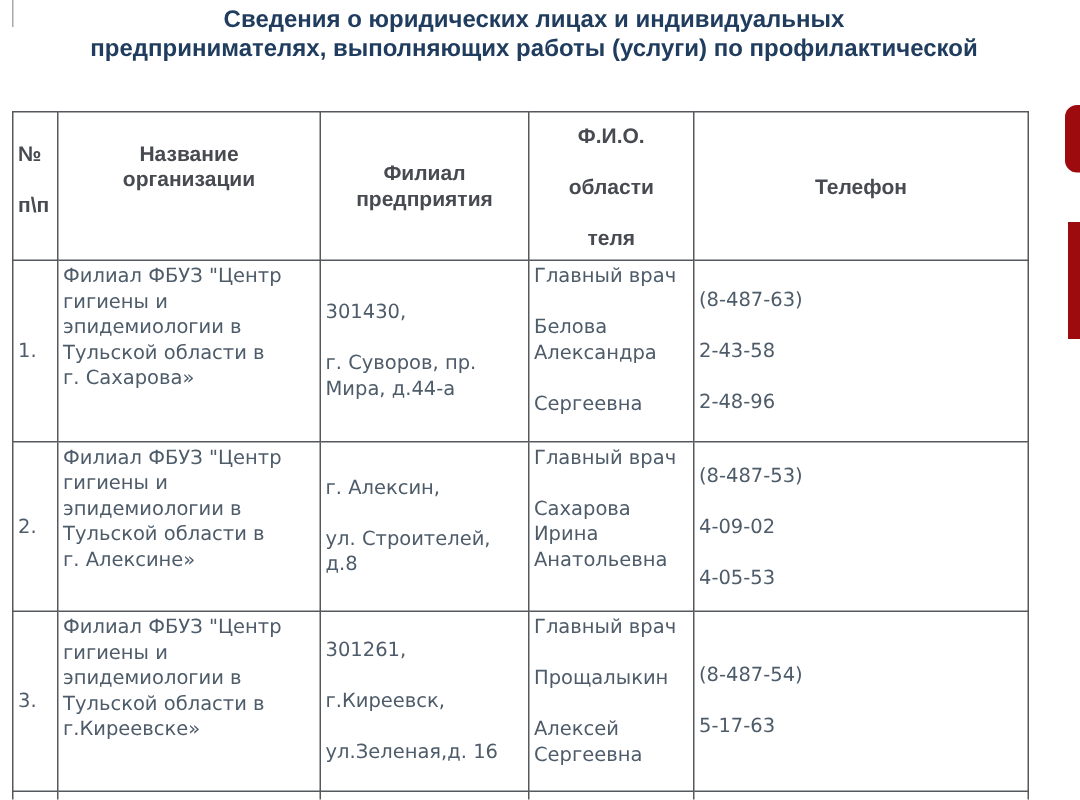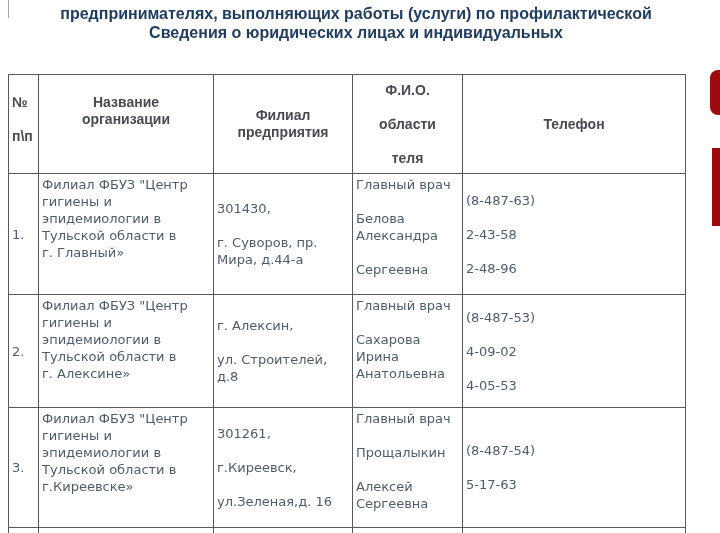--- a/index.html
+++ b/index.html
@@ -90,22 +90,22 @@
     width: 8px; height: 78px;
     background: #9e0b0f;
   }
 </style>
 </head>
 <body>
 
 <div class="frag-line"></div>
 
 <div class="title-block" style="color: rgb(32, 60, 94);">
+  <div>Сведения о юридических лицах и индивидуальных</div>
   <div>предпринимателях, выполняющих работы (услуги) по профилактической</div>
-  <div>Сведения о юридических лицах и индивидуальных</div>
 </div>
 
 <table class="dir">
   <colgroup>
     <col class="col-num">
     <col class="col-name">
     <col class="col-addr">
     <col class="col-fio">
     <col class="col-phone">
   </colgroup>
@@ -155,21 +155,21 @@
           <div class="para">
             <div class="line">1.</div>
           </div>
         </td>
         <td class="c1">
           <div class="para">
             <div class="line">Филиал ФБУЗ "Центр</div>
             <div class="line">гигиены и</div>
             <div class="line">эпидемиологии в</div>
             <div class="line">Тульской области в</div>
-            <div class="line">г. Главный»</div>
+            <div class="line">г. Сахарова»</div>
           </div>
         </td>
         <td class="c2">
           <div class="para">
             <div class="line">301430,</div>
           </div>
           <div class="para">
             <div class="line">г. Суворов, пр.</div>
             <div class="line">Мира, д.44-а</div>
           </div>

